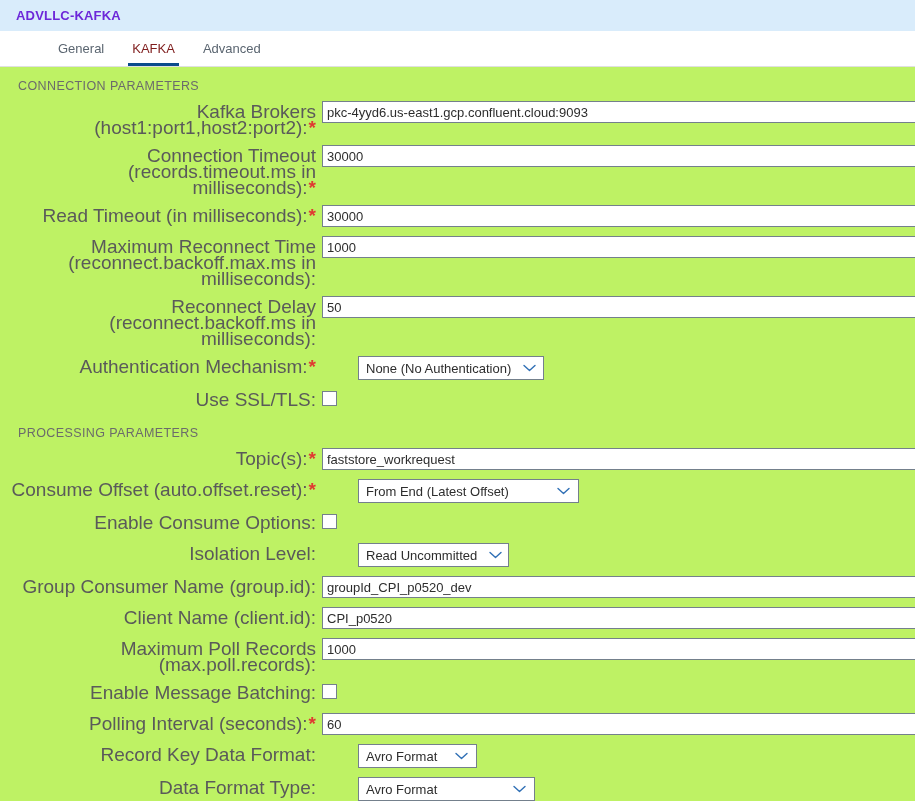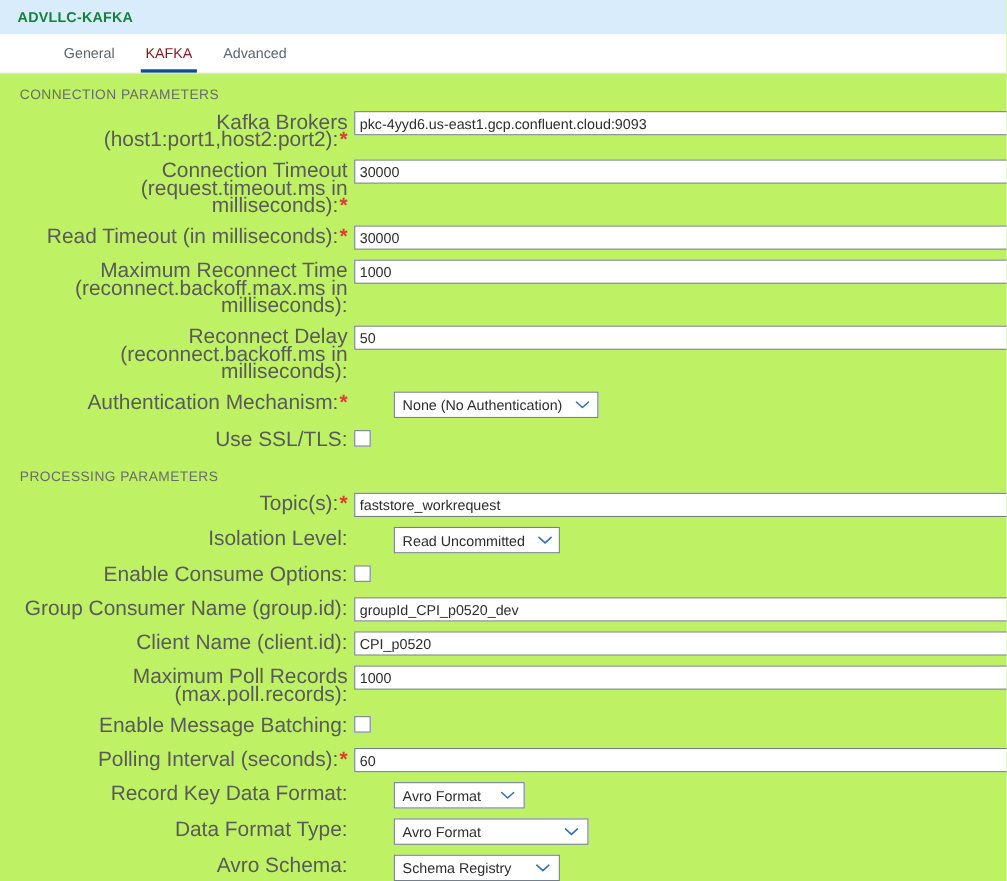--- a/index.html
+++ b/index.html
@@ -21,21 +21,21 @@
     height: 31px;
     background: #d9ecfb;
     display: flex;
     align-items: center;
     padding: 0 0 0 16px;
     box-sizing: border-box;
   }
   .titlebar-text {
     font-size: 13px;
     font-weight: bold;
-    color: #15803d;
+    color: #6d28d9;
     letter-spacing: 0.2px;
   }
 
   
   .tabstrip {
     height: 36px;
     background: #ffffff;
     display: flex;
     align-items: stretch;
     padding-left: 44px;
@@ -174,21 +174,21 @@
 
 <div class="form" id="form-root">
     <div class="section-header">CONNECTION PARAMETERS</div>
     <div class="row">
       <div class="label"><span>Kafka Brokers (host1:port1,host2:port2):</span><span class="req">*</span></div>
       <div class="control">
         <input type="text" class="txt" value="pkc-4yyd6.us-east1.gcp.confluent.cloud:9093" style="width: 640px;">
       </div>
     </div>
     <div class="row">
-      <div class="label"><span>Connection Timeout (request.timeout.ms in milliseconds):</span><span class="req">*</span></div>
+      <div class="label"><span>Connection Timeout (records.timeout.ms in milliseconds):</span><span class="req">*</span></div>
       <div class="control">
         <input type="text" class="txt" value="30000" style="width: 640px;">
       </div>
     </div>
     <div class="row">
       <div class="label"><span>Read Timeout (in milliseconds):</span><span class="req">*</span></div>
       <div class="control">
         <input type="text" class="txt" value="30000" style="width: 640px;">
       </div>
     </div>
@@ -224,39 +224,52 @@
       </div>
     </div>
     <div class="section-header">PROCESSING PARAMETERS</div>
     <div class="row">
       <div class="label"><span>Topic(s):</span><span class="req">*</span></div>
       <div class="control">
         <input type="text" class="txt" value="faststore_workrequest" style="width: 640px;">
       </div>
     </div>
     <div class="row">
+      <div class="label"><span>Consume Offset (auto.offset.reset):</span><span class="req">*</span></div>
+      <div class="control">
+        <div class="sel" style="width: 221px;">
+          <span>From End (Latest Offset)</span>
+          <span class="caret">
+            <svg width="13" height="8" viewBox="0 0 13 8">
+              <path d="M1 1.5 L6.5 6.5 L12 1.5" fill="none" stroke="#2f6fb5" stroke-width="1.4" stroke-linecap="round" stroke-linejoin="round"></path>
+            </svg>
+          </span>
+        </div>
+      </div>
+    </div>
+    <div class="row">
+      <div class="label"><span>Enable Consume Options:</span></div>
+      <div class="control">
+        <div class="cb"></div>
+      </div>
+    </div>
+    <div class="row">
       <div class="label"><span>Isolation Level:</span></div>
       <div class="control">
         <div class="sel" style="width: 151px;">
           <span>Read Uncommitted</span>
           <span class="caret">
             <svg width="13" height="8" viewBox="0 0 13 8">
               <path d="M1 1.5 L6.5 6.5 L12 1.5" fill="none" stroke="#2f6fb5" stroke-width="1.4" stroke-linecap="round" stroke-linejoin="round"></path>
             </svg>
           </span>
         </div>
       </div>
     </div>
     <div class="row">
-      <div class="label"><span>Enable Consume Options:</span></div>
-      <div class="control">
-        <div class="cb"></div>
-      </div>
-    </div>
-    <div class="row">
       <div class="label"><span>Group Consumer Name (group.id):</span></div>
       <div class="control">
         <input type="text" class="txt" value="groupId_CPI_p0520_dev" style="width: 640px;">
       </div>
     </div>
     <div class="row">
       <div class="label"><span>Client Name (client.id):</span></div>
       <div class="control">
         <input type="text" class="txt" value="CPI_p0520" style="width: 640px;">
       </div>

